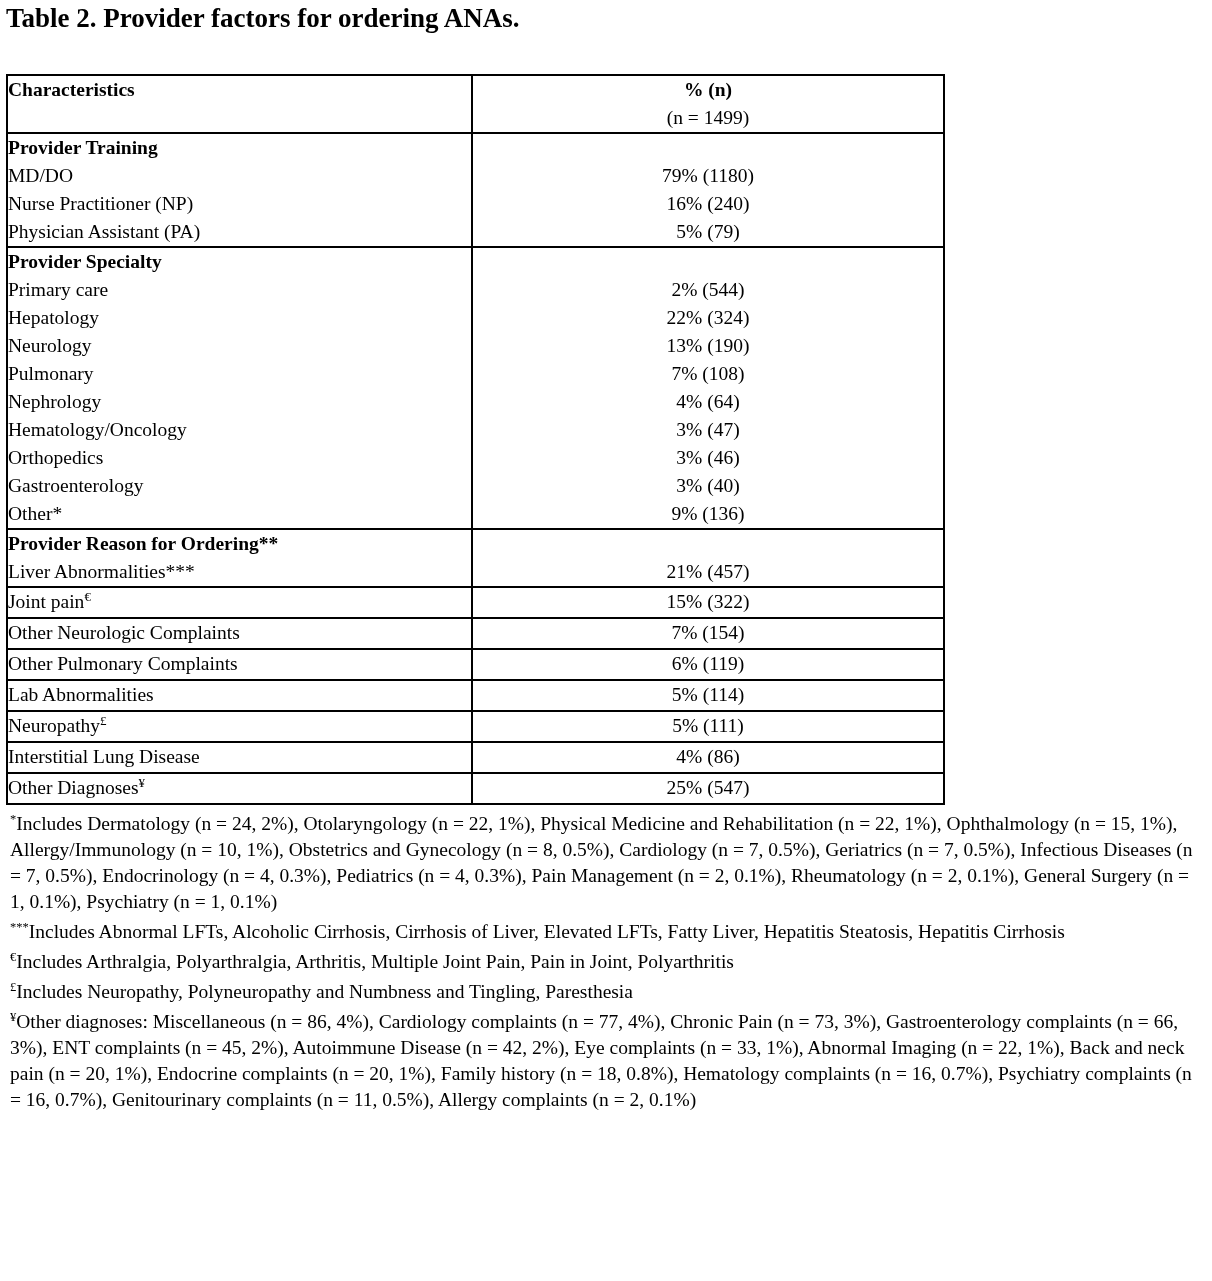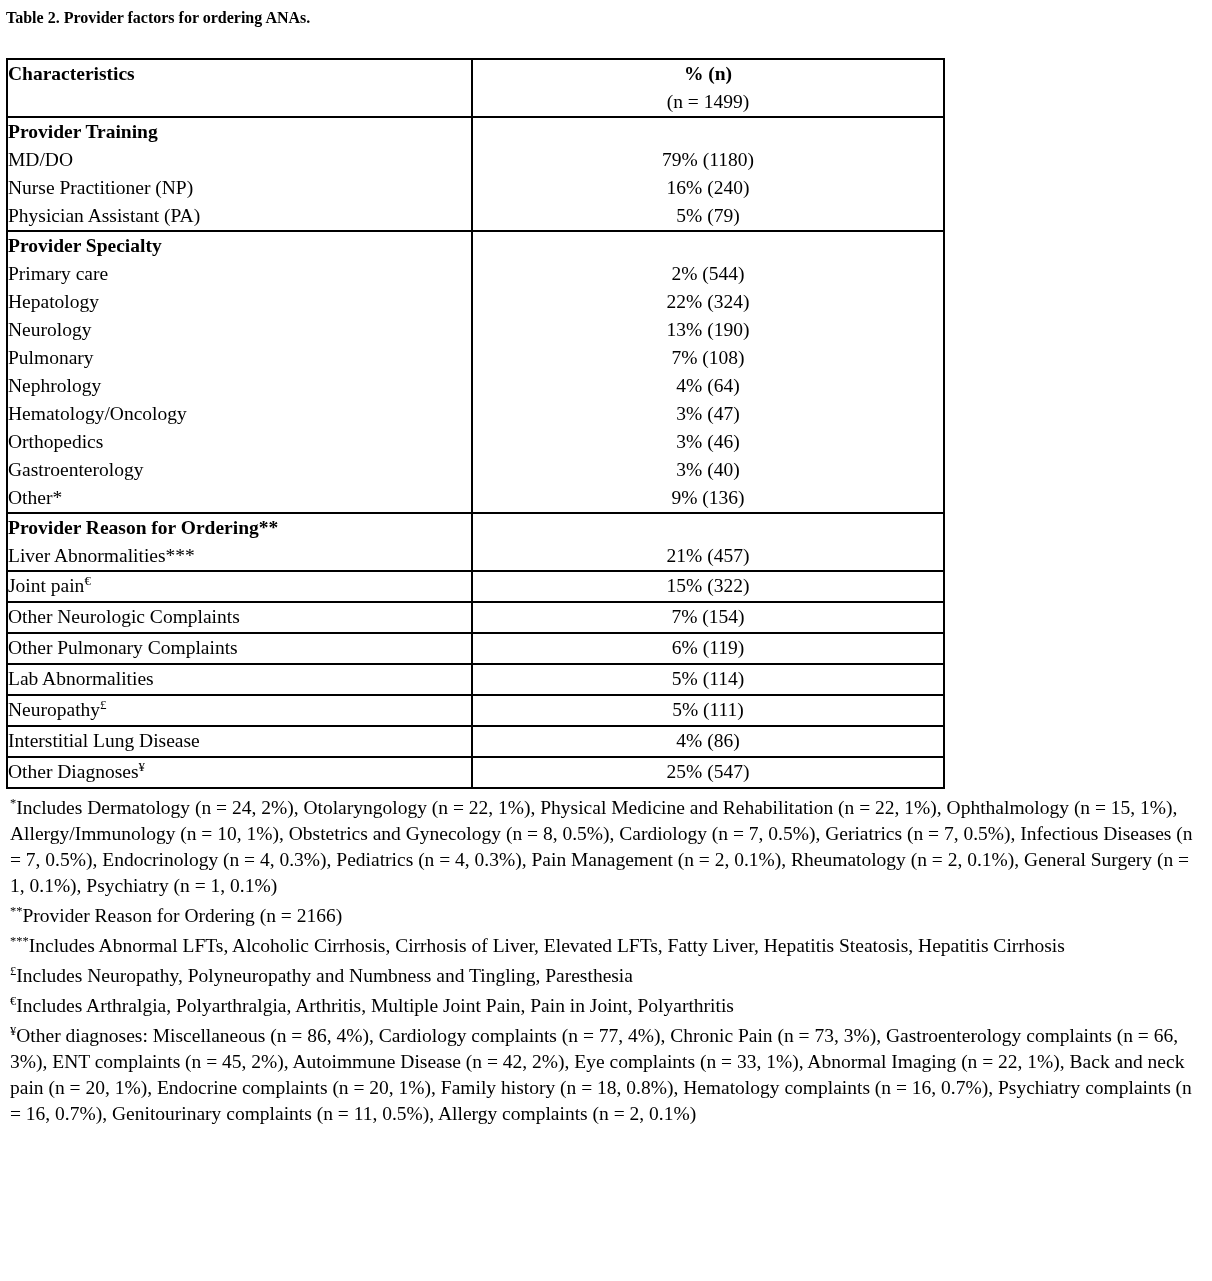--- a/index.html
+++ b/index.html
@@ -10,30 +10,30 @@
     font-family: "Liberation Serif", serif;
   }
   .page {
     width: 1212px;
     min-height: 1281px;
     box-sizing: border-box;
     padding: 6px 2px 8px 6px;
     background: #ffffff;
   }
   .title {
-    font-size: 16px;
+    font-size: 27px;
     font-weight: bold;
     margin: 0;
     line-height: 24px;
   }
   table.ptable {
     border-collapse: collapse;
     table-layout: fixed;
     width: 937px;
-    margin-top: 28px;
+    margin-top: 44px;
   }
   table.ptable td {
     border: 2px solid #000000;
     vertical-align: top;
     padding: 0;
     font-size: 19.5px;
   }
   col.c1 { width: 465px; }
   col.c2 { width: 472px; }
   td.lcell { text-align: left; padding-left: 7px; padding-right: 4px; }
@@ -162,20 +162,19 @@
     </tr>
     <tr class="srow">
       <td class="lcell"><span>Other Diagnoses</span><sup class="rs">¥</sup></td>
       <td class="ccell">25% (547)</td>
     </tr>
   </tbody>
     </table>
 
   <div class="footnotes">
     <p class="footnote"><sup class="fm">*</sup><span>Includes Dermatology (n = 24, 2%), Otolaryngology (n = 22, 1%), Physical Medicine and Rehabilitation (n = 22, 1%), Ophthalmology (n = 15, 1%), Allergy/Immunology (n = 10, 1%), Obstetrics and Gynecology (n = 8, 0.5%), Cardiology (n = 7, 0.5%), Geriatrics (n = 7, 0.5%), Infectious Diseases (n = 7, 0.5%), Endocrinology (n = 4, 0.3%), Pediatrics (n = 4, 0.3%), Pain Management (n = 2, 0.1%), Rheumatology (n = 2, 0.1%), General Surgery (n = 1, 0.1%), Psychiatry (n = 1, 0.1%)</span></p>
-    <p class="footnote"><sup class="fm">**</sup><span>Provider Reason for Ordering (n = 2166)</span></p>
     <p class="footnote"><sup class="fm">***</sup><span>Includes Abnormal LFTs, Alcoholic Cirrhosis, Cirrhosis of Liver, Elevated LFTs, Fatty Liver, Hepatitis Steatosis, Hepatitis Cirrhosis</span></p>
+    <p class="footnote"><sup class="fm">€</sup><span>Includes Arthralgia, Polyarthralgia, Arthritis, Multiple Joint Pain, Pain in Joint, Polyarthritis</span></p>
     <p class="footnote"><sup class="fm">£</sup><span>Includes Neuropathy, Polyneuropathy and Numbness and Tingling, Paresthesia</span></p>
-    <p class="footnote"><sup class="fm">€</sup><span>Includes Arthralgia, Polyarthralgia, Arthritis, Multiple Joint Pain, Pain in Joint, Polyarthritis</span></p>
     <p class="footnote"><sup class="fm">¥</sup><span>Other diagnoses: Miscellaneous (n = 86, 4%), Cardiology complaints (n = 77, 4%), Chronic Pain (n = 73, 3%), Gastroenterology complaints (n = 66, 3%), ENT complaints (n = 45, 2%), Autoimmune Disease (n = 42, 2%), Eye complaints (n = 33, 1%), Abnormal Imaging (n = 22, 1%), Back and neck pain (n = 20, 1%), Endocrine complaints (n = 20, 1%), Family history (n = 18, 0.8%), Hematology complaints (n = 16, 0.7%), Psychiatry complaints (n = 16, 0.7%), Genitourinary complaints (n = 11, 0.5%), Allergy complaints (n = 2, 0.1%)</span></p>
   </div>
 
 </div>
 
 </body></html>

